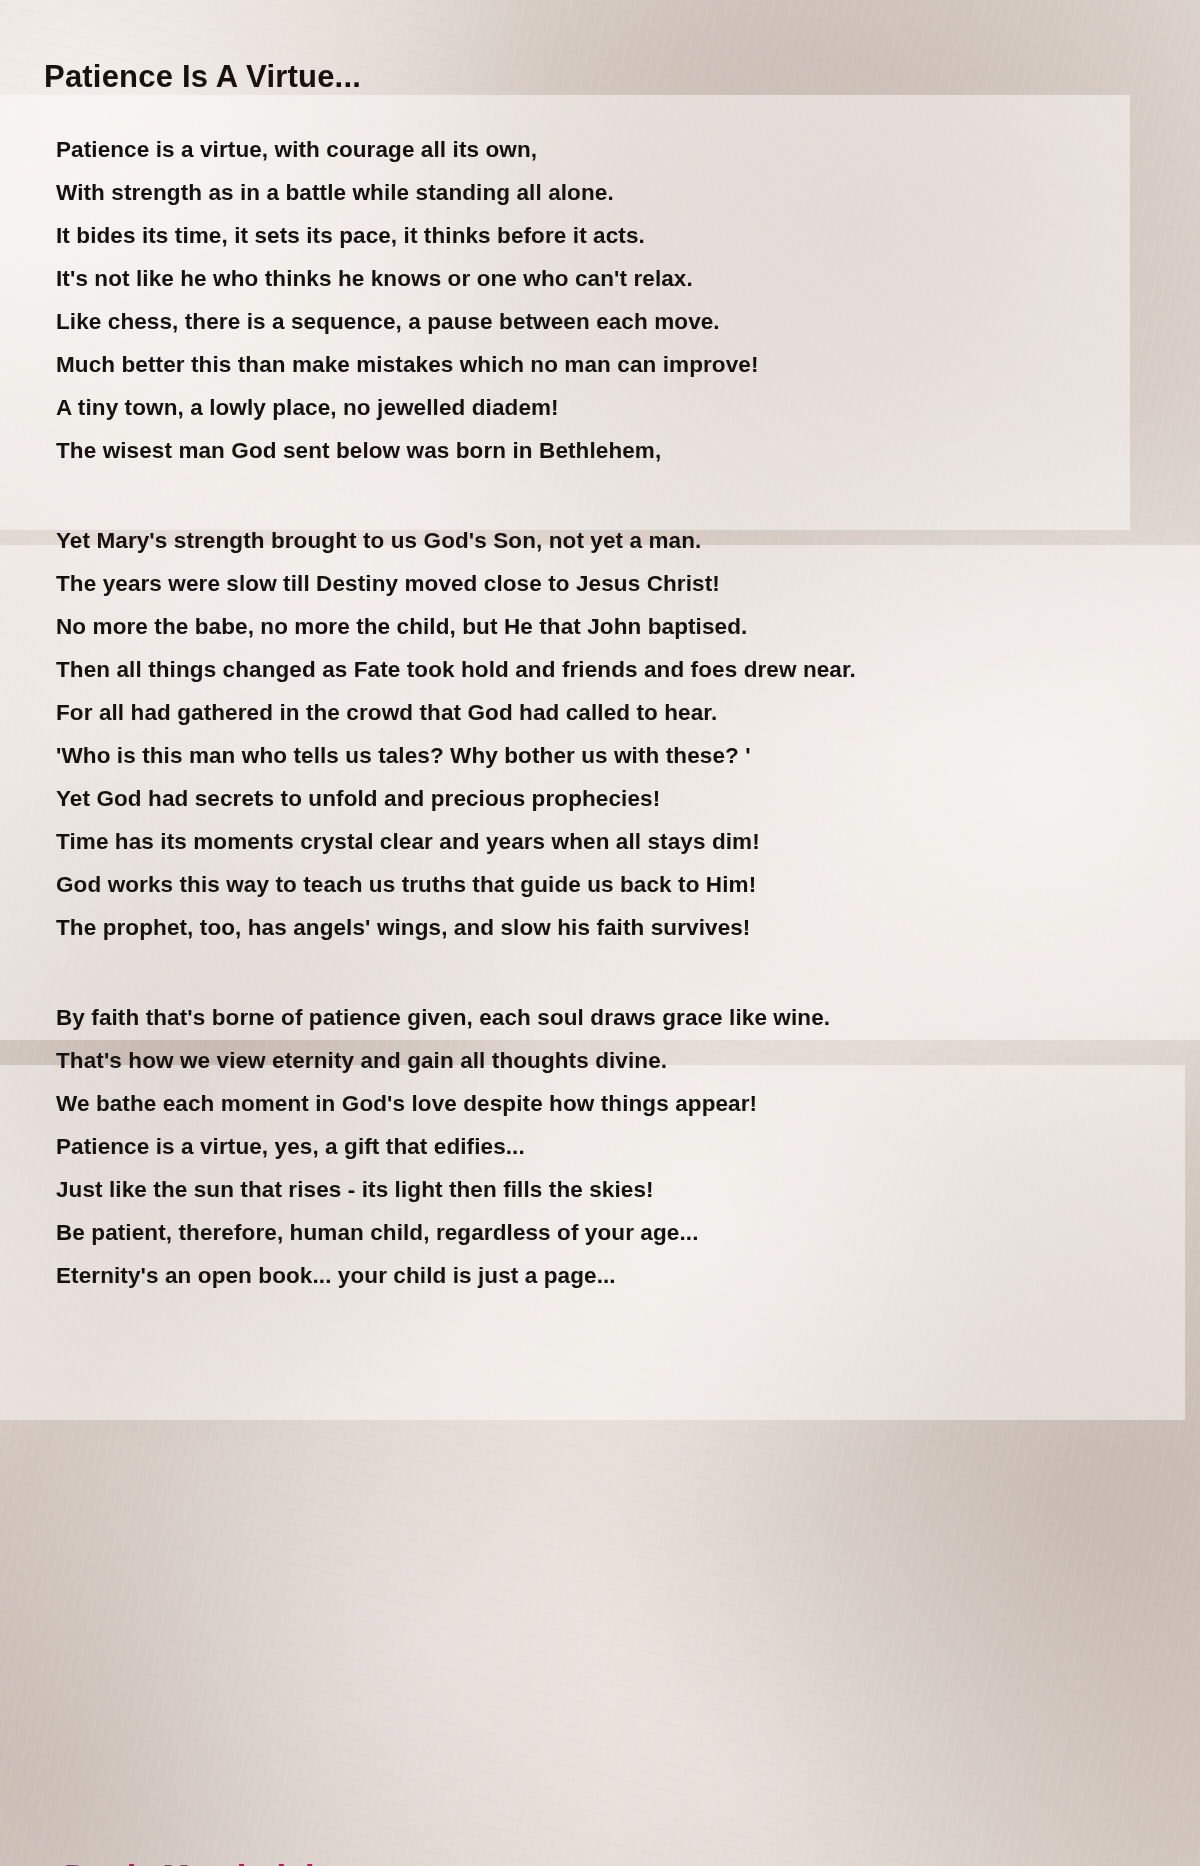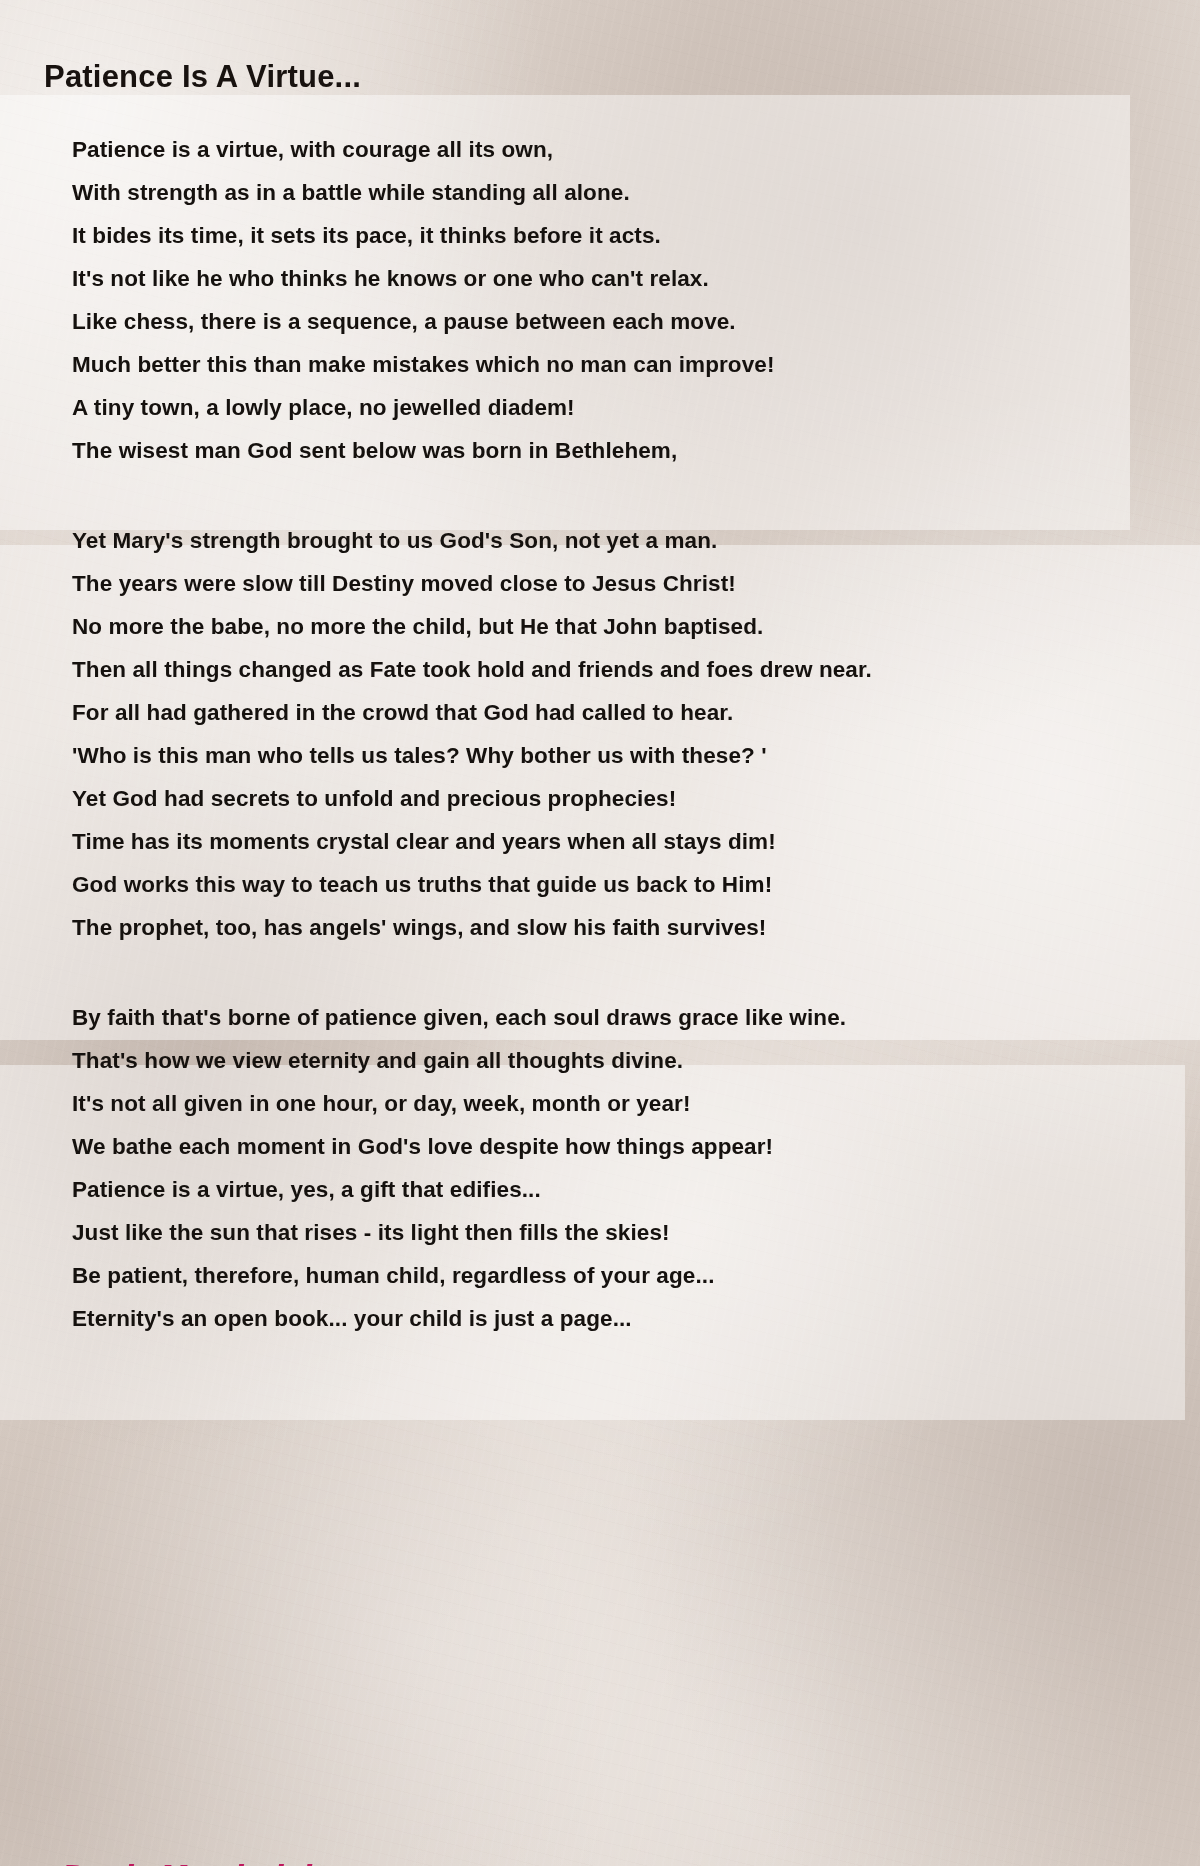--- a/index.html
+++ b/index.html
@@ -72,21 +72,21 @@
   }
 
   .stanzas {
     position: absolute;
     left: 56px;
     top: 128px;
     width: 1130px;
   }
 
   .stanza {
-    margin: 0 0 47px 16px;
+    margin: 0 0 47px 0;
   }
 
   .line {
     font-size: 22.5px;
     font-weight: bold;
     color: #15110e;
     line-height: 43px;
     white-space: pre;
     letter-spacing: 0.1px;
   }
@@ -137,21 +137,20 @@
       <div class="line">'Who is this man who tells us tales? Why bother us with these? '</div>
       <div class="line">Yet God had secrets to unfold and precious prophecies!</div>
       <div class="line">Time has its moments crystal clear and years when all stays dim!</div>
       <div class="line">God works this way to teach us truths that guide us back to Him!</div>
       <div class="line">The prophet, too, has angels' wings, and slow his faith survives!</div>
     </div>
 
     <div class="stanza">
       <div class="line">By faith that's borne of patience given, each soul draws grace like wine.</div>
       <div class="line">That's how we view eternity and gain all thoughts divine.</div>
-      <div class="line">It's not all given in one hour, or day, week, month or year!</div>
       <div class="line">We bathe each moment in God's love despite how things appear!</div>
       <div class="line">Patience is a virtue, yes, a gift that edifies...</div>
       <div class="line">Just like the sun that rises - its light then fills the skies!</div>
       <div class="line">Be patient, therefore, human child, regardless of your age...</div>
       <div class="line">Eternity's an open book... your child is just a page...</div>
     </div>
 
   </div>
 
   <div class="author">Denis Martindale</div>

